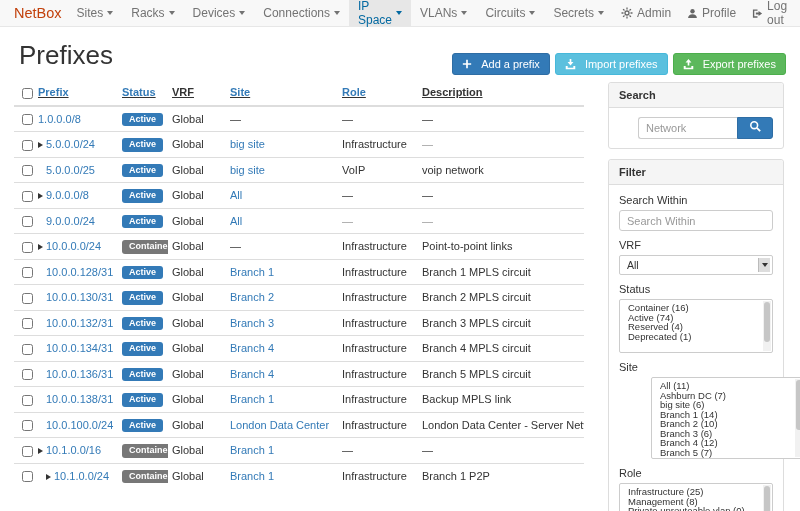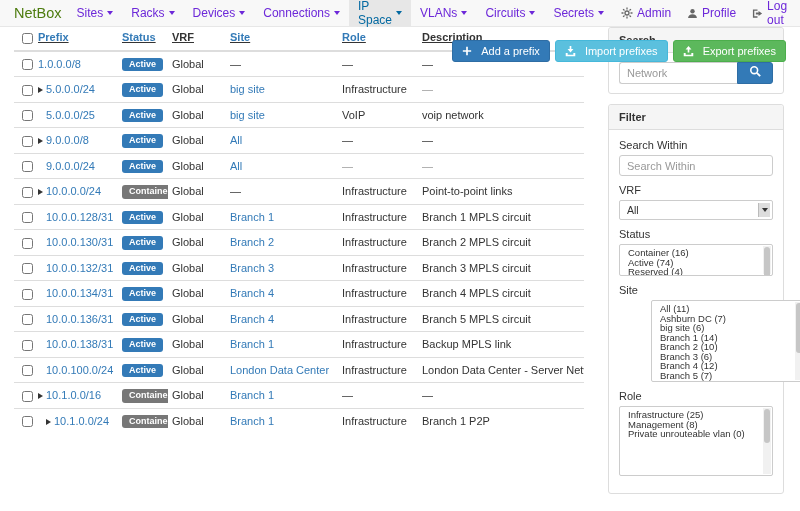--- a/index.html
+++ b/index.html
@@ -3,23 +3,23 @@
 <meta charset="utf-8">
 <style>
   * { box-sizing: border-box; margin: 0; padding: 0; }
   html,body { width:800px; height:511px; overflow:hidden; background:#fff;
     font-family:"Liberation Sans","DejaVu Sans",sans-serif; color:#333; }
 
   
   .navbar { height:27px; background:#f8f8f8; border-bottom:1px solid #e7e7e7;
     display:flex; align-items:stretch; font-size:12px; color:#777; }
   .brand { display:flex; align-items:center; padding:0 6px 0 14px; font-size:14.5px;
-    color:#4d7c0f; text-decoration:none; }
+    color:#c2410c; text-decoration:none; }
   .nav-items { display:flex; align-items:stretch; }
-  .nav-item { display:flex; align-items:center; padding:0 9px; color:#6d28d9; cursor:pointer; }
+  .nav-item { display:flex; align-items:center; padding:0 9px; color:#737373; cursor:pointer; }
   .nav-item.active { background:#e7e7e7; color:#0369a1; }
   .caret { display:inline-block; width:0; height:0; border-left:3.5px solid transparent;
     border-right:3.5px solid transparent; border-top:4px solid currentColor; margin-left:4px; }
   .nav-right { margin-left:auto; display:flex; align-items:stretch; padding-right:10px; }
   .nav-right .nav-item { padding:0 8px; }
   .nav-icon { display:inline-flex; margin-right:4px; align-items:center; }
 
   
   .container { position:relative; padding:0 14px; }
   .actions { position:absolute; top:13px; right:14px; display:flex; gap:5px; }
@@ -54,21 +54,21 @@
   .tri { display:inline-block; width:0; height:0; border-top:3.5px solid transparent;
     border-bottom:3.5px solid transparent; border-left:5px solid #333; margin-right:3px; }
   .indent { display:inline-block; height:1px; }
   input[type=checkbox] { width:11px; height:11px; margin:0 0 0 4px; vertical-align:middle; }
 
   
   .panel { border:1px solid #ddd; border-radius:3px; margin-bottom:10px; background:#fff; }
   .panel-head { background:#f5f5f5; border-bottom:1px solid #ddd; padding:6px 10px;
     font-size:11px; font-weight:bold; color:#333; border-radius:3px 3px 0 0; }
   .panel-body { padding:9px 10px; }
-  .input-group { display:flex; }
+  .input-group { display:flex;margin-left:19px; }
   .input-group input { flex:1; min-width:0; height:22px; border:1px solid #ccc;
     border-right:none; border-radius:3px 0 0 3px; padding:0 7px; font-size:11px;
     font-family:inherit; color:#333; }
   .search-btn { width:36px; height:22px; background:#337ab7; border:1px solid #2e6da4;
     border-radius:0 3px 3px 0; display:flex; align-items:center; justify-content:center;
     cursor:pointer; }
   input::placeholder { color:#999; opacity:1; }
 
   .field { margin-bottom:8px; }
   .field label { display:block; font-size:11px; color:#333; margin:0 0 4px; }
@@ -79,21 +79,21 @@
     padding:0 20px 0 7px; cursor:pointer; }
   .sel-arrow { position:absolute; right:2px; top:2px; bottom:2px; width:12px;
     background:#ddd; border-left:1px solid #bbb; display:flex; align-items:center;
     justify-content:center; }
   .sel-arrow::after { content:""; width:0; height:0; border-left:3px solid transparent;
     border-right:3px solid transparent; border-top:4px solid #333; }
   .listbox { position:relative; width:100%; border:1px solid #ccc; border-radius:2px;
     background:#fff; overflow:hidden; padding:3px 0 0 0; }
   .listbox .opt { font-size:9.5px; line-height:9.5px; padding:0 0 0 8px; white-space:nowrap;
     color:#333; cursor:default; }
-  .lb-status { height:32px; } .lb-site { height:82px;margin-left:32px; } .lb-role { height:70px; }
+  .lb-status { height:54px; } .lb-site { height:82px;margin-left:32px; } .lb-role { height:70px; }
   .lb-scroll { position:absolute; top:1px; right:1px; bottom:1px; width:8px; background:#f1f1f1; }
   .lb-thumb { position:absolute; left:1px; right:1px; background:#c6c6c6; border-radius:3px; }
   .lb-status .lb-thumb { top:1px; height:40px; }
   .lb-site   .lb-thumb { top:1px; height:50px; }
   .lb-role   .lb-thumb { top:1px; height:34px; }
 </style>
 </head>
 <body>
 
 <nav class="navbar">
@@ -191,20 +191,21 @@
       <button class="btn btn-success">
         <span class="nav-icon">
           <svg width="11" height="11" viewBox="0 0 12 12">
             <path fill="#fff" d="M6 0l3.2 3.8H6.9V7H5.1V3.8H2.8z"></path>
             <path fill="#fff" d="M.8 7.6h2.1v1.9h6.2V7.6h2.1v3.6H.8z"></path>
           </svg>
         </span>
         <span>Export prefixes</span>
       </button>
     </div>
+  <h1>Prefixes</h1>
 
   <div class="main">
     <div class="left">
       <table>
         <colgroup>
           <col class="c-check">
             <col class="c-prefix">
             <col class="c-status">
           <col class="c-vrf">
             <col class="c-site">

